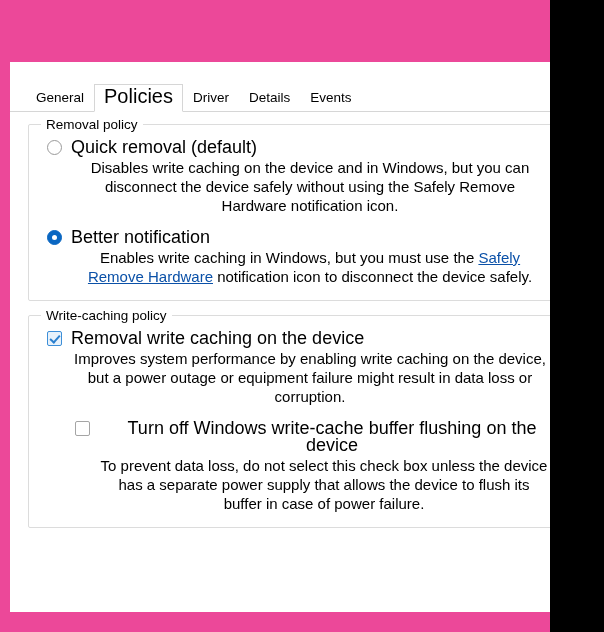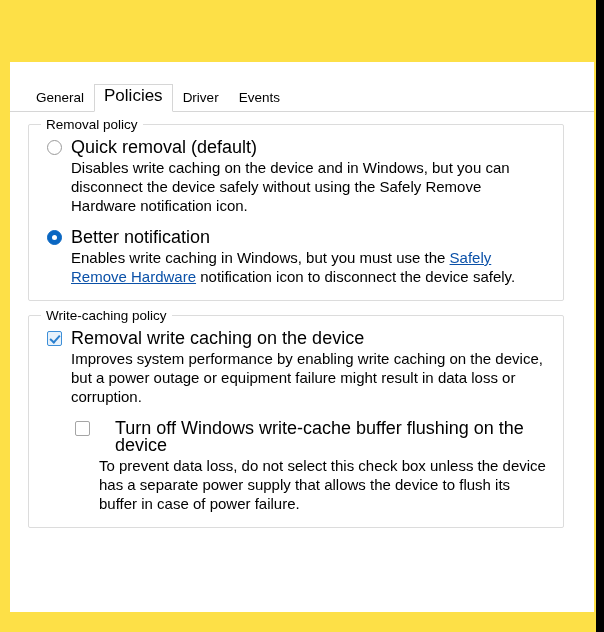--- a/index.html
+++ b/index.html
@@ -8,23 +8,23 @@
     background: #000000;
   }
   body {
     width: 604px;
     height: 632px;
     font-family: "Liberation Sans", sans-serif;
     -webkit-font-smoothing: antialiased;
   }
   #screen {
     position: relative;
-    width: 596px;
+    width: 550px;
     height: 632px;
-    background: #fde047;
+    background: #ec4899;
     overflow: hidden;
   }
   
   .dialog {
     position: absolute;
     left: 10px;
     top: 72px;
     width: 584px;
     height: 540px;
     background: #ffffff;
@@ -51,27 +51,28 @@
     border: 1px solid transparent;
     border-bottom: none;
     position: relative;
     top: 1px;
     cursor: default;
   }
   .tab.active {
     background: #ffffff;
     border: 1px solid #d6d6d6;
     border-bottom: 1px solid #ffffff;
-    font-size: 17px;
+    font-size: 20px;
     padding: 3px 9px 7px 9px;
     z-index: 2;
   }
   
   .content {
     padding: 12px 30px 0 18px;
+    text-align: center;
   }
   .group {
     position: relative;
     border: 1px solid #dcdcdc;
     border-radius: 2px;
     margin-bottom: 14px;
     padding: 14px 14px 14px 14px;
     background: #ffffff;
   }
   .group-title {
@@ -182,20 +183,21 @@
 <div id="screen">
 
   <div class="shadow-top"></div>
 
   <div class="dialog">
 
     <div class="tabstrip">
       <div class="tab">General</div>
       <div class="tab active">Policies</div>
       <div class="tab">Driver</div>
+      <div class="tab">Details</div>
       <div class="tab">Events</div>
     </div>
 
     <div class="content">
 
       <div class="group">
         <div class="group-title">Removal policy</div>
 
         <div class="option-row">
           <span class="radio"></span>

